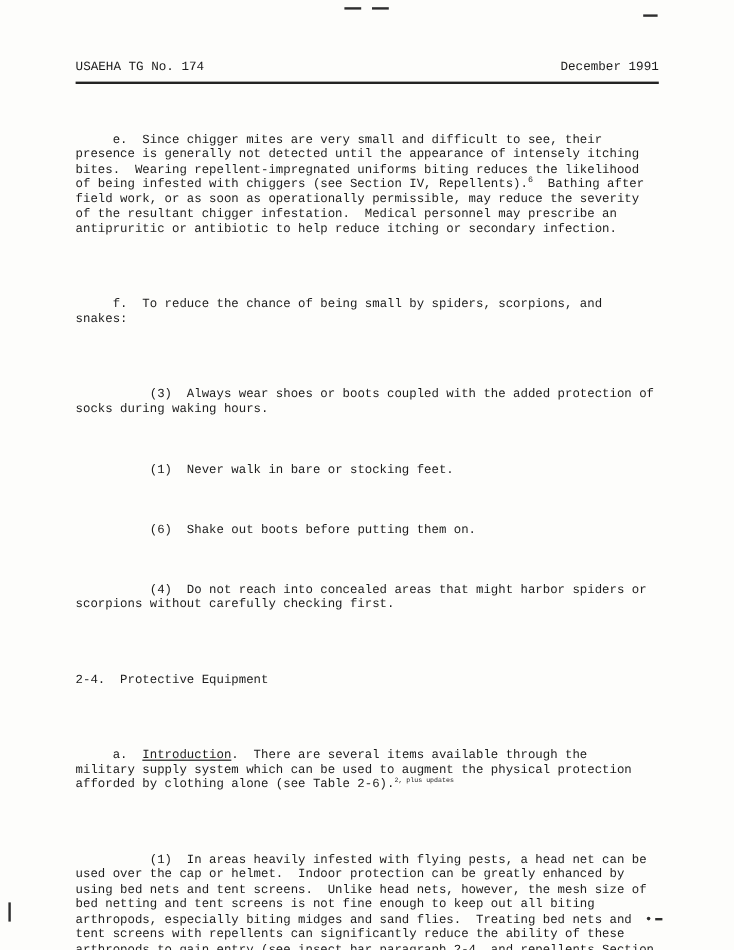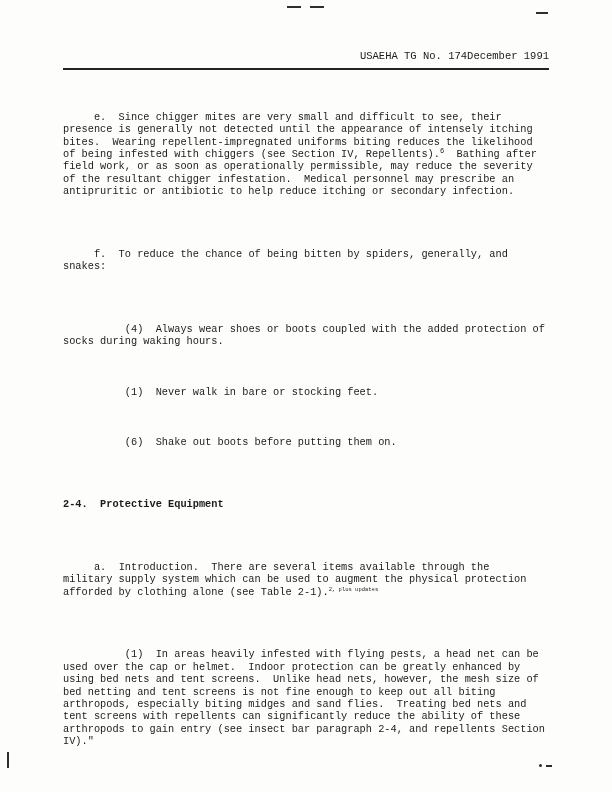--- a/index.html
+++ b/index.html
@@ -8,39 +8,39 @@
     position: relative;
     width: 612px;
     height: 792px;
     background: #fdfdfb;
     font-family: "Liberation Mono", "DejaVu Sans Mono", monospace;
     color: #1b1b1b;
     overflow: hidden;
   }
   .header {
     display: flex;
-    justify-content: flex-end;
+    justify-content: space-between;
     padding: 50px 63px 0 63px;
     font-size: 10.5px;
     line-height: 12px;
   }
   .rule {
     margin: 6px 63px 0 63px;
     height: 2px;
     background: #232323;
   }
   .body {
     padding: 16px 60px 0 63px;
     font-size: 10.3px;
     line-height: 12.4px;
     white-space: pre-wrap;
   }
   .para { margin: 0 0 13px 0; }
-  .heading { font-weight: bold; }
-  .u { }
+  .heading { font-weight: normal; }
+  .u { text-decoration: underline; }
   sup.fn {
     font-size: 7px;
     line-height: 0;
     vertical-align: super;
   }
   sup.fn.tiny { font-size: 5.5px; }
   
   .artifact { position: absolute; background: #2e2e2e; }
   .a-top1 { left: 287px; top: 6px;  width: 14px; height: 2px; }
   .a-top2 { left: 310px; top: 6px;  width: 14px; height: 2px; }
@@ -70,33 +70,35 @@
 
   <div class="body">
     <p class="para"><span>     e.  Since chigger mites are very small and difficult to see, their
 presence is generally not detected until the appearance of intensely itching
 bites.  Wearing repellent-impregnated uniforms biting reduces the likelihood
 of being infested with chiggers (see Section IV, Repellents).</span><sup class="fn">6</sup><span>  Bathing after
 field work, or as soon as operationally permissible, may reduce the severity
 of the resultant chigger infestation.  Medical personnel may prescribe an
 antipruritic or antibiotic to help reduce itching or secondary infection.</span></p>
 
-    <p class="para">     f.  To reduce the chance of being bitten by spiders, generally, and
+    <p class="para">     f.  To reduce the chance of being small by spiders, scorpions, and
 snakes:</p>
 
-    <p class="para">          (4)  Always wear shoes or boots coupled with the added protection of
+    <p class="para">          (3)  Always wear shoes or boots coupled with the added protection of
 socks during waking hours.</p>
     <p class="para">          (1)  Never walk in bare or stocking feet.</p>
     <p class="para">          (6)  Shake out boots before putting them on.</p>
+    <p class="para">          (4)  Do not reach into concealed areas that might harbor spiders or
+scorpions without carefully checking first.</p>
 
     <p class="para heading">2-4.  Protective Equipment</p>
 
     <p class="para"><span>     a.  </span><span class="u">Introduction</span><span>.  There are several items available through the
 military supply system which can be used to augment the physical protection
-afforded by clothing alone (see Table 2-1).</span><sup class="fn tiny">2, plus updates</sup></p>
+afforded by clothing alone (see Table 2-6).</span><sup class="fn tiny">2, plus updates</sup></p>
 
     <p class="para"><span>          (1)  In areas heavily infested with flying pests, a head net can be
 used over the cap or helmet.  Indoor protection can be greatly enhanced by
 using bed nets and tent screens.  Unlike head nets, however, the mesh size of
 bed netting and tent screens is not fine enough to keep out all biting
 arthropods, especially biting midges and sand flies.  Treating bed nets and
 tent screens with repellents can significantly reduce the ability of these
 arthropods to gain entry (see insect bar paragraph 2-4, and repellents Section
 IV)."</span></p>
 

